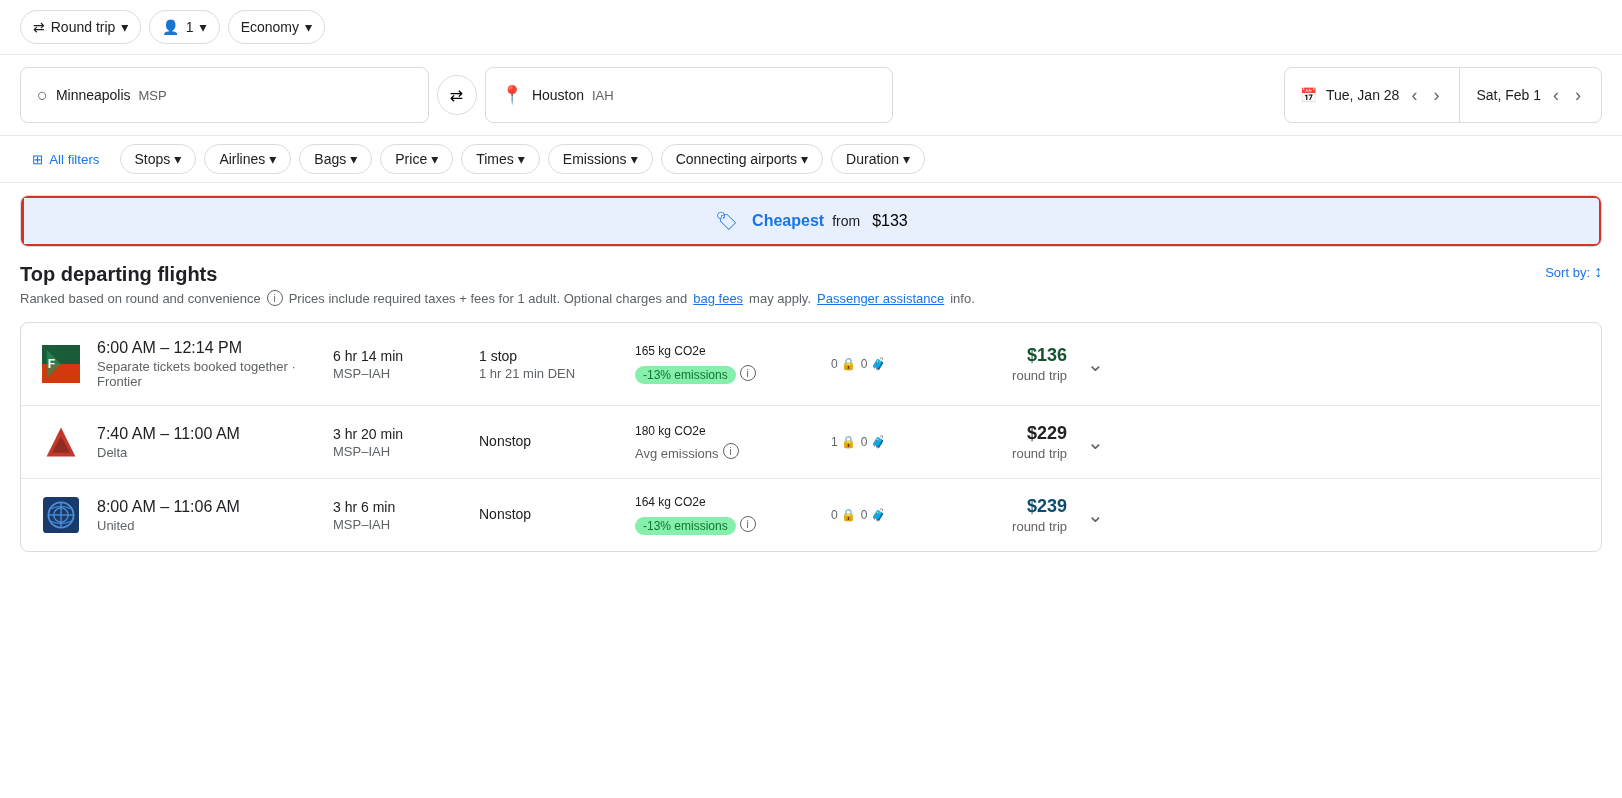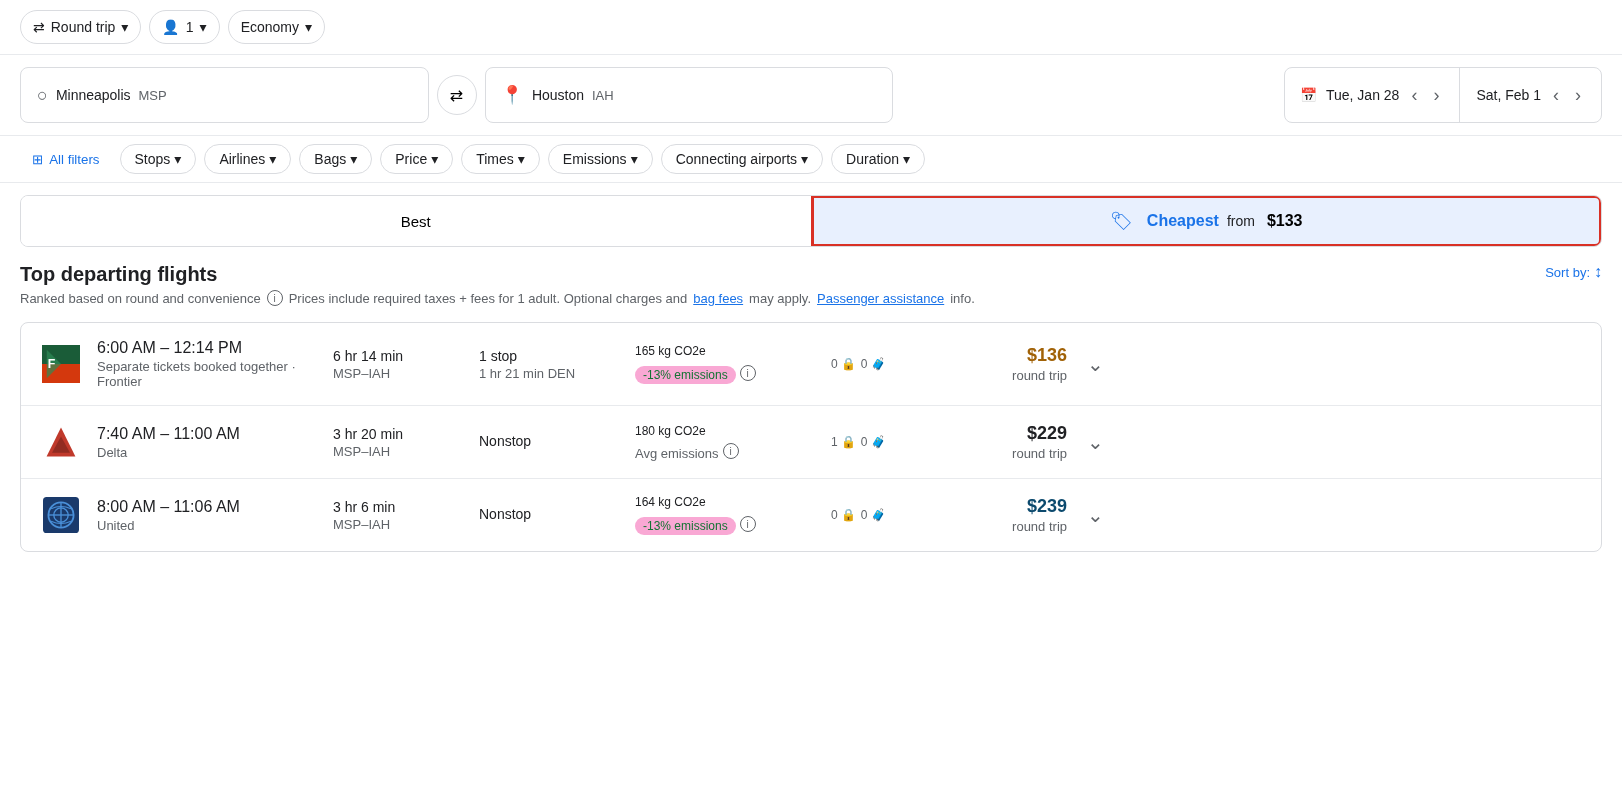--- a/index.html
+++ b/index.html
@@ -73,21 +73,21 @@
     .sort-tab {
       flex: 1; display: flex; align-items: center; justify-content: center;
       padding: 14px 20px; cursor: pointer; font-size: 15px; gap: 8px;
       border: none; background: #fff;
     }
     .sort-tab.active {
       background: #e8f0fe;
     }
     .cheapest-label { color: #1a73e8; font-weight: 600; font-size: 16px; }
     .cheapest-from { font-size: 14px; color: #202124; }
-    .price-bold { font-weight: 700; font-size: 16px; }
+    .price-bold { font-weight: 400; font-size: 16px; }
 
     .sort-wrapper {
       padding: 12px 20px 0;
     }
 
     .results-section { padding: 16px 20px; }
     .results-title { font-size: 20px; font-weight: 700; margin-bottom: 4px; }
     .results-subtitle {
       font-size: 13px; color: #5f6368; margin-bottom: 4px;
       display: flex; align-items: center; gap: 6px;
@@ -125,21 +125,21 @@
     .stops-main { font-size: 14px; font-weight: 500; }
     .stops-detail { font-size: 13px; color: #5f6368; margin-top: 2px; }
 
     .flight-emissions { flex: 0 0 180px; }
     .emissions-main { font-size: 12px; font-weight: 500; }
     .emissions-badge {
       display: inline-flex; align-items: center; gap: 4px;
       padding: 2px 8px; border-radius: 12px; font-size: 12px;
       margin-top: 4px;
     }
-    .emissions-badge.low { background: #f9a8d4; color: #137333; }
+    .emissions-badge.low { background: #86efac; color: #137333; }
     .emissions-badge.avg { color: #5f6368; font-size: 13px; background: none; padding: 0; }
 
     .flight-price { flex: 0 0 140px; text-align: right; }
     .price-main { font-size: 18px; font-weight: 700; color: #1e7e34; }
     .price-type { font-size: 13px; color: #5f6368; margin-top: 2px; }
 
     .flight-icons { flex: 0 0 80px; display: flex; align-items: center; gap: 4px; font-size: 12px; color: #5f6368; }
 
     .expand-btn {
       background: none; border: none; cursor: pointer;
@@ -251,23 +251,20 @@
     <span>▾</span>
   </button>
   <button class="filter-btn">
     <span>Duration</span>
     <span>▾</span>
   </button>
 </div>
 
 <div class="sort-wrapper">
   <div style="display:flex; border:1px solid #dadce0; border-radius:8px; overflow:hidden; margin:0;">
-    <button class="sort-tab" style="background:#fff; font-size:15px; padding:14px 0; flex:1; border:none; cursor:pointer;">
-      <span>Best</span>
-    </button>
     <div style="width:1px; background:#dadce0;"></div>
     <button class="sort-tab active" style="flex:1; padding:14px 0; border:none; cursor:pointer; background:#e8f0fe; outline:3px solid #d93025; outline-offset:-2px; border-radius:0 6px 6px 0;">
       <span style="color:#1a73e8; font-size:18px; margin-right:6px;">🏷</span>
       <span class="cheapest-label">Cheapest</span>
       <span class="cheapest-from" style="margin-left:0;">from</span>
       <span class="price-bold" style="margin-left:4px;">$133</span>
     </button>
   </div>
 </div>
 
@@ -325,21 +322,21 @@
           <span class="info-circle">i</span>
         </div>
       </div>
       <div class="flight-icons">
         <span>0</span>
         <span>🔒</span>
         <span>0</span>
         <span>🧳</span>
       </div>
       <div class="flight-price">
-        <div class="price-main" style="color:#a16207;">$136</div>
+        <div class="price-main" style="color:#14532d;">$136</div>
         <div class="price-type">round trip</div>
       </div>
       <button class="expand-btn">⌄</button>
     </div>
 
     <div class="flight-row">
       <div class="airline-logo">
         <svg class="delta-svg" viewBox="0 0 40 40" xmlns="http://www.w3.org/2000/svg">
           <polygon points="20,4 36,36 4,36" fill="#c0392b"></polygon>
           <polygon points="20,14 30,32 10,32" fill="#922b21"></polygon>

